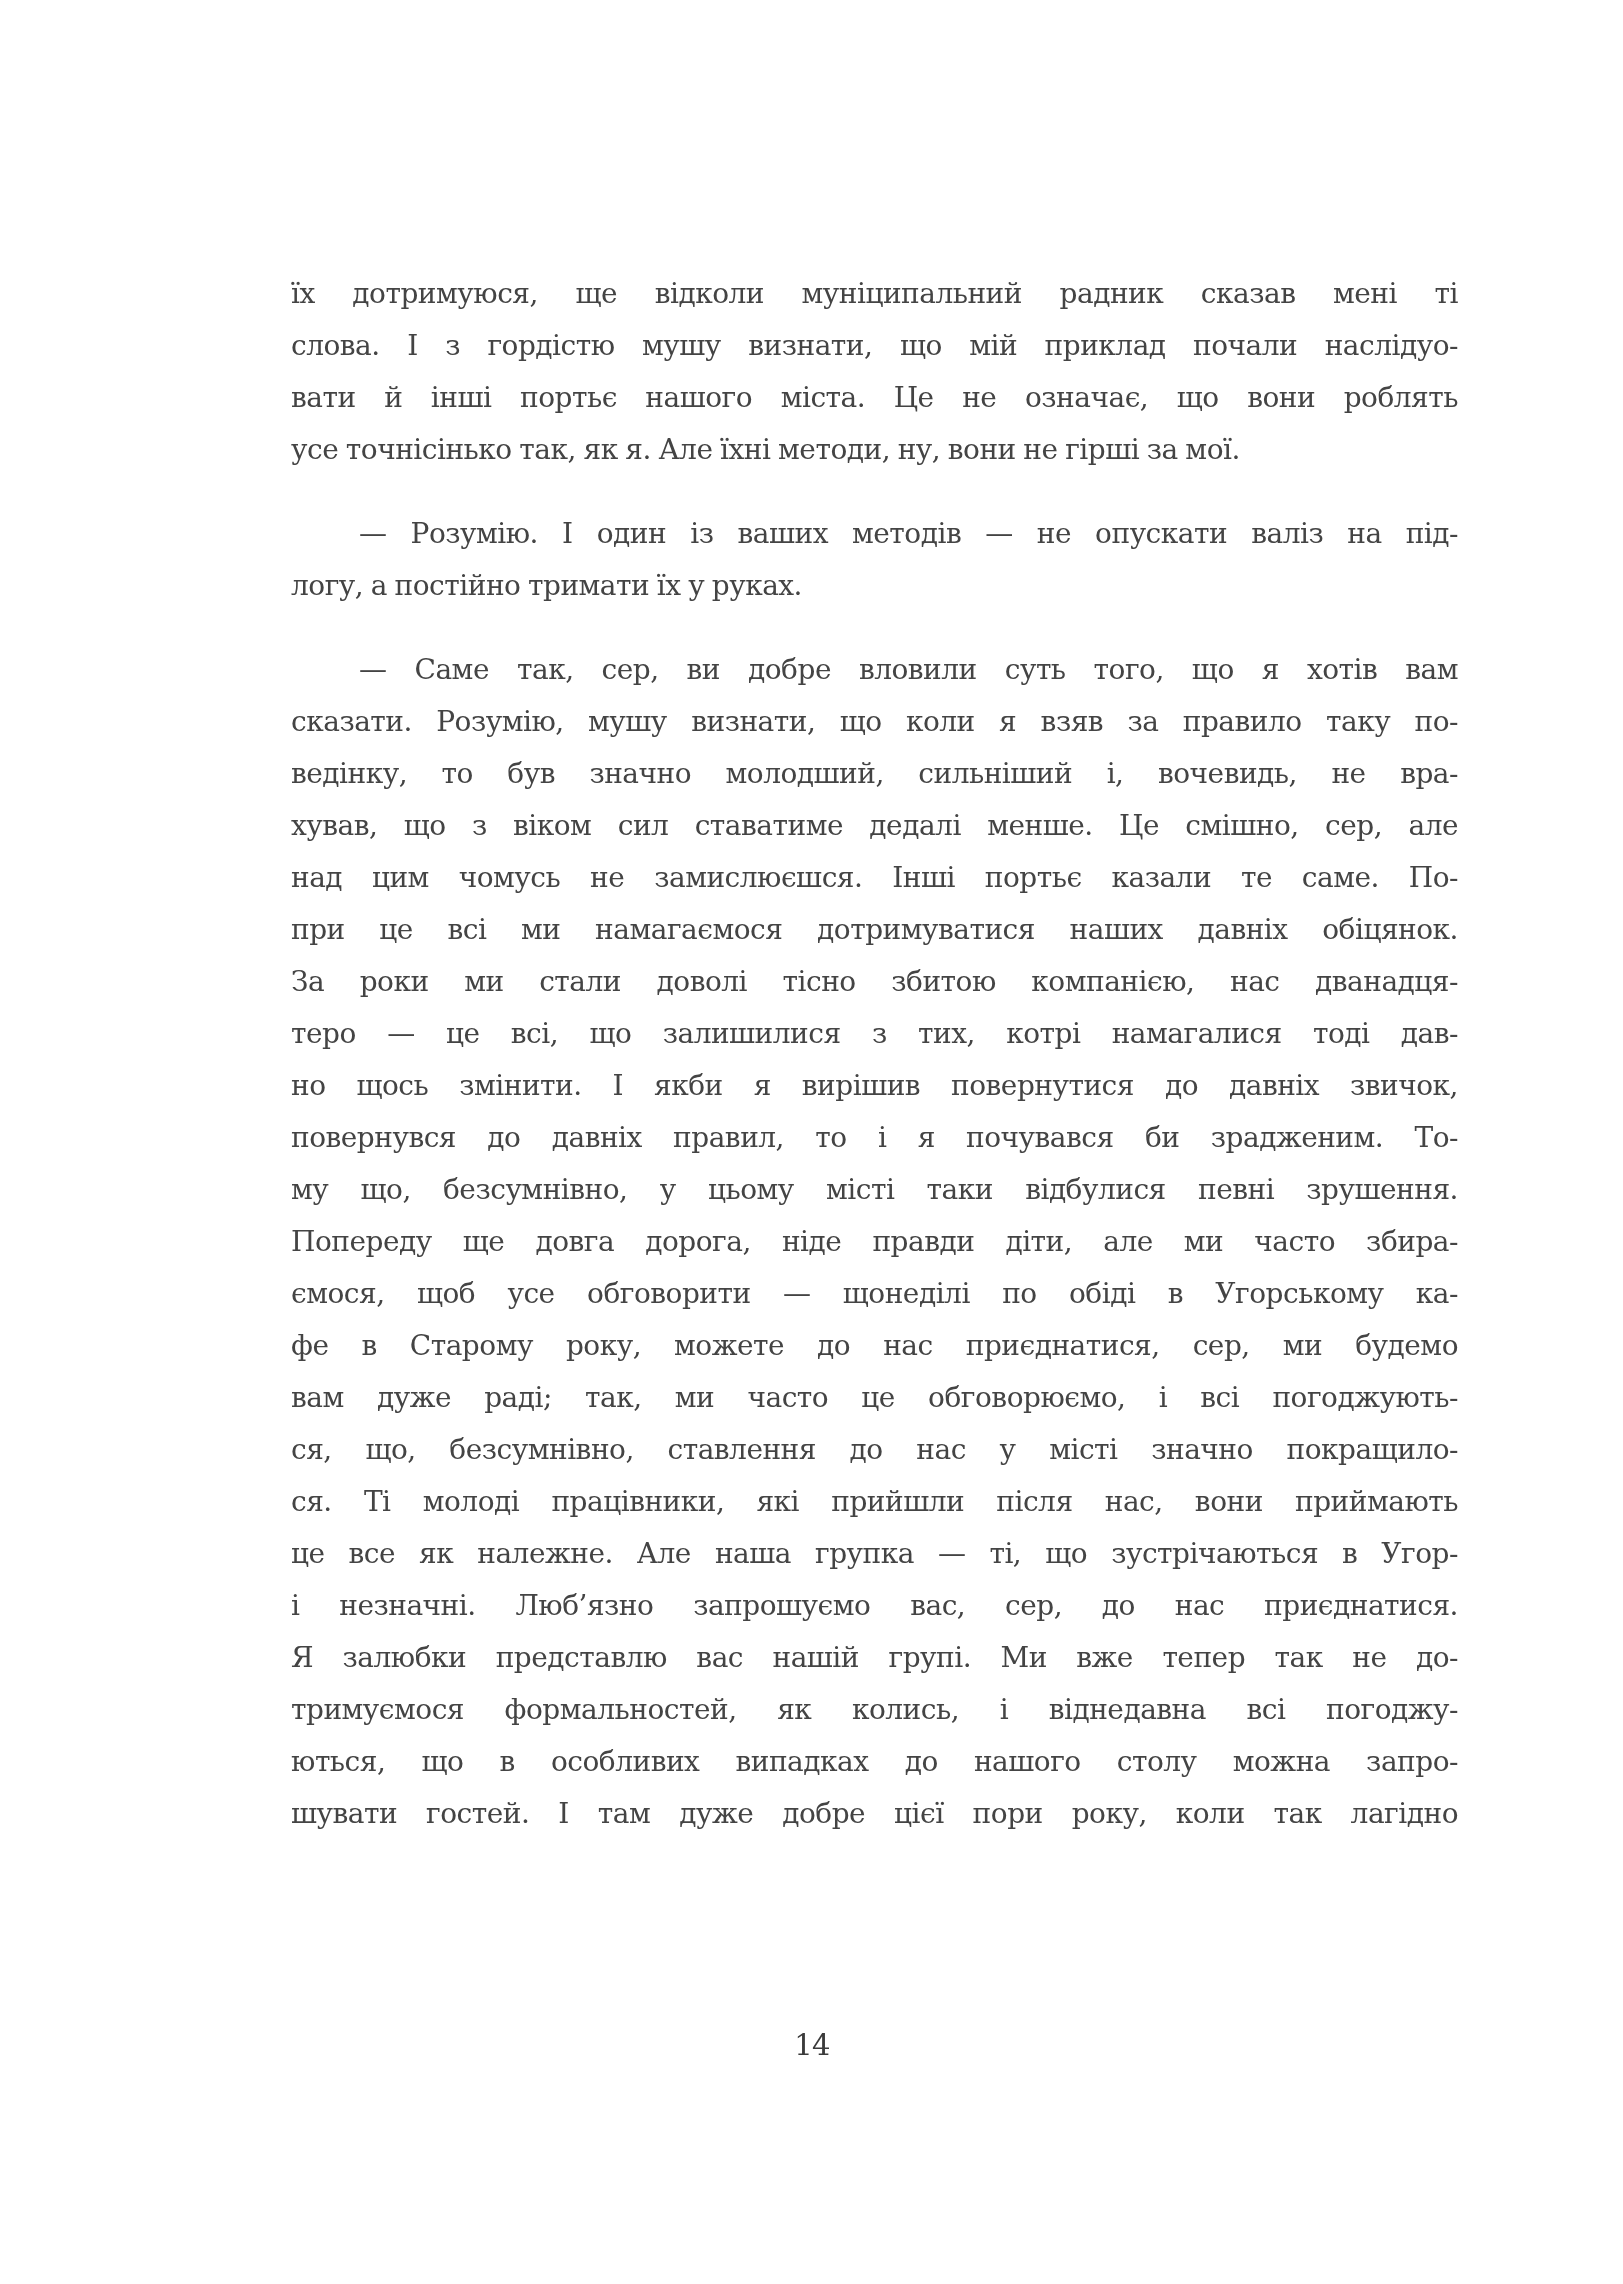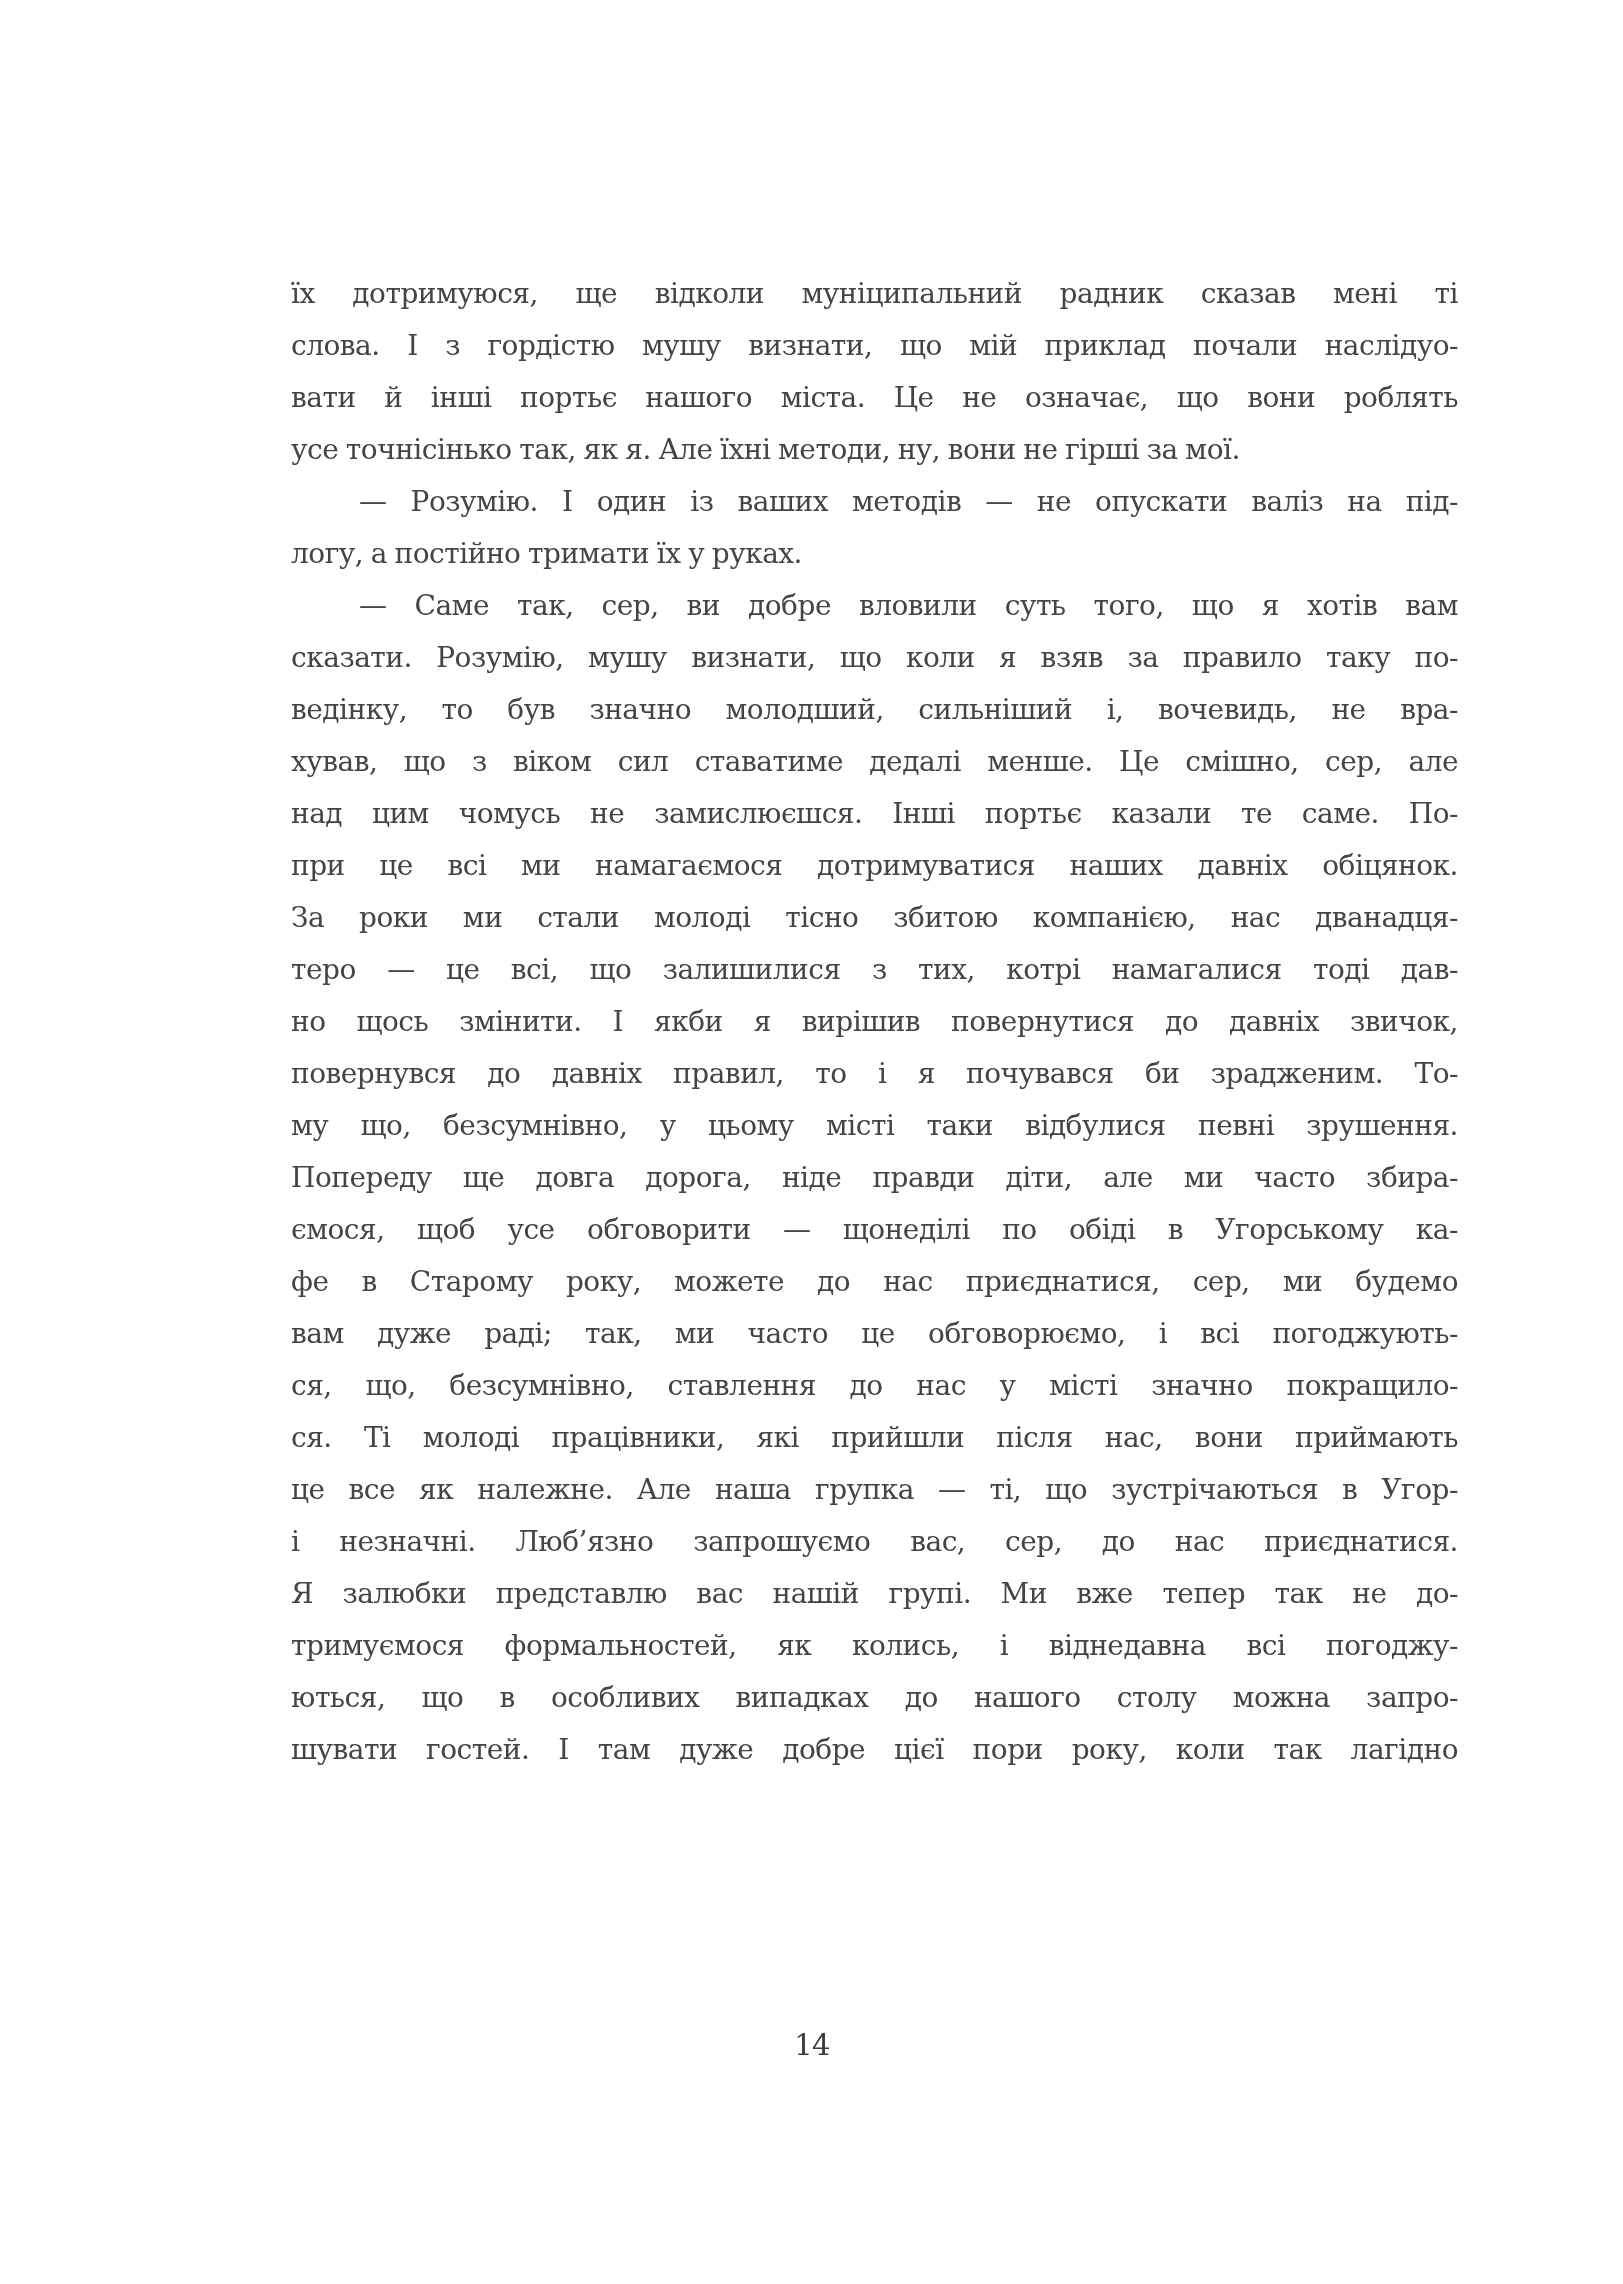--- a/index.html
+++ b/index.html
@@ -39,20 +39,21 @@
       text-align: justify;
       text-align-last: justify;
       height: 52px;
       overflow: visible;
     }
     .line.last {
       text-align-last: left;
     }
     .line.indent {
       padding-left: 68px;
+      margin-top: 32px;
     }
     .page-number {
       position: absolute;
       left: 0;
       width: 1624px;
       top: 2028px;
       text-align: center;
       font-family: "DejaVu Serif", "Liberation Serif", serif;
       font-size: 29px;
       color: #3b3b3b;
@@ -69,21 +70,21 @@
     <span class="line">вати й інші портьє нашого міста. Це не означає, що вони роблять</span>
     <span class="line last">усе точнісінько так, як я. Але їхні методи, ну, вони не гірші за мої.</span>
     <span class="line indent">— Розумію. І один із ваших методів — не опускати валіз на під-</span>
     <span class="line last">логу, а постійно тримати їх у руках.</span>
     <span class="line indent">— Саме так, сер, ви добре вловили суть того, що я хотів вам</span>
     <span class="line">сказати. Розумію, мушу визнати, що коли я взяв за правило таку по-</span>
     <span class="line">ведінку, то був значно молодший, сильніший і, вочевидь, не вра-</span>
     <span class="line">хував, що з віком сил ставатиме дедалі менше. Це смішно, сер, але</span>
     <span class="line">над цим чомусь не замислюєшся. Інші портьє казали те саме. По-</span>
     <span class="line">при це всі ми намагаємося дотримуватися наших давніх обіцянок.</span>
-    <span class="line">За роки ми стали молоді тісно збитою компанією, нас дванадця-</span>
+    <span class="line">За роки ми стали доволі тісно збитою компанією, нас дванадця-</span>
     <span class="line">теро — це всі, що залишилися з тих, котрі намагалися тоді дав-</span>
     <span class="line">но щось змінити. І якби я вирішив повернутися до давніх звичок,</span>
     <span class="line">повернувся до давніх правил, то і я почувався би зрадженим. То-</span>
     <span class="line">му що, безсумнівно, у цьому місті таки відбулися певні зрушення.</span>
     <span class="line">Попереду ще довга дорога, ніде правди діти, але ми часто збира-</span>
     <span class="line">ємося, щоб усе обговорити — щонеділі по обіді в Угорському ка-</span>
     <span class="line">фе в Старому року, можете до нас приєднатися, сер, ми будемо</span>
     <span class="line">вам дуже раді; так, ми часто це обговорюємо, і всі погоджують-</span>
     <span class="line">ся, що, безсумнівно, ставлення до нас у місті значно покращило-</span>
     <span class="line">ся. Ті молоді працівники, які прийшли після нас, вони приймають</span>

